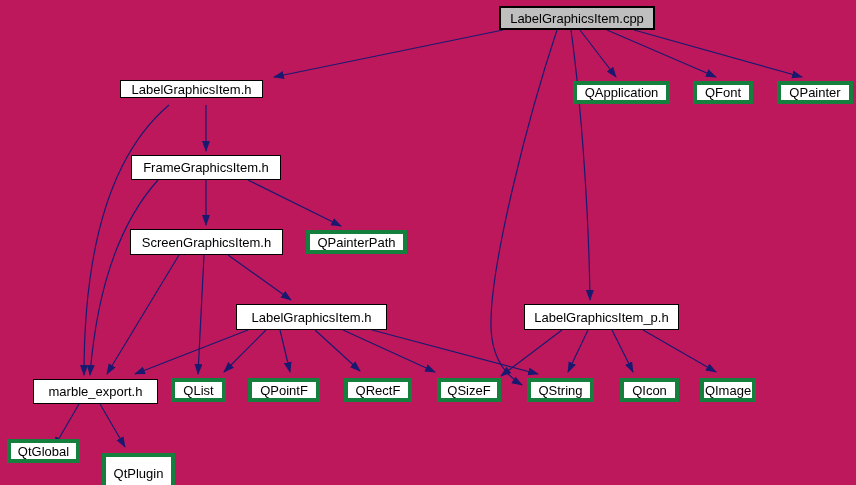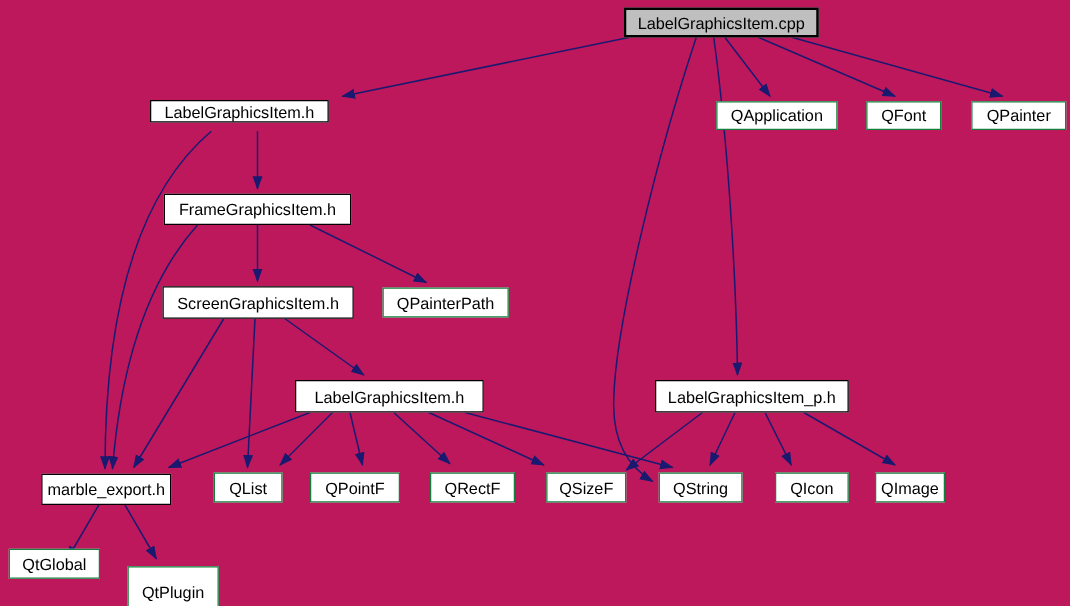--- a/index.html
+++ b/index.html
@@ -15,21 +15,21 @@
     position:absolute;
     box-sizing:border-box;
     display:flex;align-items:center;justify-content:center;
     background:#ffffff;
     font-size:13px;color:#000000;
     white-space:nowrap;
     line-height:1;
   }
   .node.root{background:#bfbfbf;border:2px solid #000000;font-size:13px;}
   .node.project{border:1.5px solid #000000;}
-  .node.external{border:1px solid #15803d;}
+  .node.external{border:4px solid #15803d;}
 </style>
 </head>
 <body>
 
 <div id="canvas">
 
   <svg id="edges" width="856" height="485" viewBox="0 0 856 485" fill="none" xmlns="http://www.w3.org/2000/svg">
     <defs>
       <marker id="arw" markerUnits="userSpaceOnUse" markerWidth="12" markerHeight="9" refX="10" refY="4" orient="auto">
         <polygon points="0,0 11,4 0,8" fill="#191970"></polygon>
@@ -78,21 +78,21 @@
   <div class="node project" style="left:131px;top:155px;width:150px;height:25px">FrameGraphicsItem.h</div>
 
   <div class="node project" style="left:130px;top:229px;width:153px;height:26px">ScreenGraphicsItem.h</div>
 
   <div class="node external" style="left:306px;top:230px;width:101px;height:24px">QPainterPath</div>
 
   <div class="node project" style="left:236px;top:304px;width:151px;height:26px">LabelGraphicsItem.h</div>
 
   <div class="node project" style="left:524px;top:304px;width:155px;height:26px">LabelGraphicsItem_p.h</div>
 
-  <div class="node project" style="left:33px;top:379px;width:104px;height:25px">marble_export.h</div>
+  <div class="node project" style="left:33px;top:379px;width:125px;height:25px">marble_export.h</div>
 
   <div class="node external" style="left:171px;top:378px;width:55px;height:24px">QList</div>
 
   <div class="node external" style="left:248px;top:378px;width:72px;height:24px">QPointF</div>
 
   <div class="node external" style="left:344px;top:378px;width:68px;height:24px">QRectF</div>
 
   <div class="node external" style="left:437px;top:378px;width:64px;height:24px">QSizeF</div>
 
   <div class="node external" style="left:527px;top:378px;width:67px;height:24px">QString</div>

